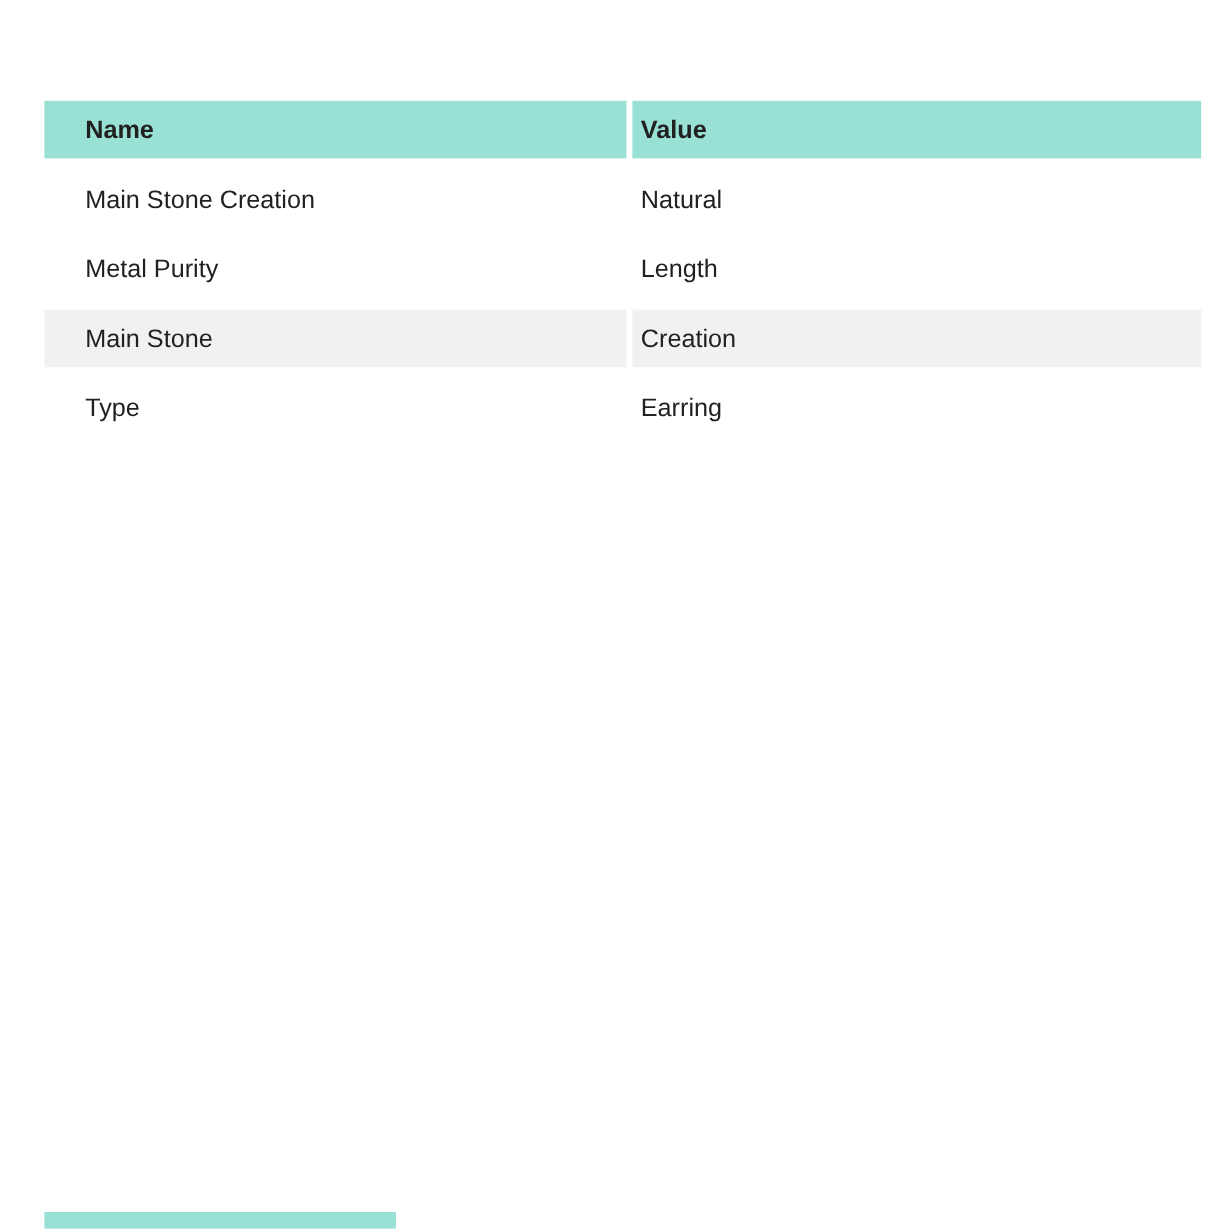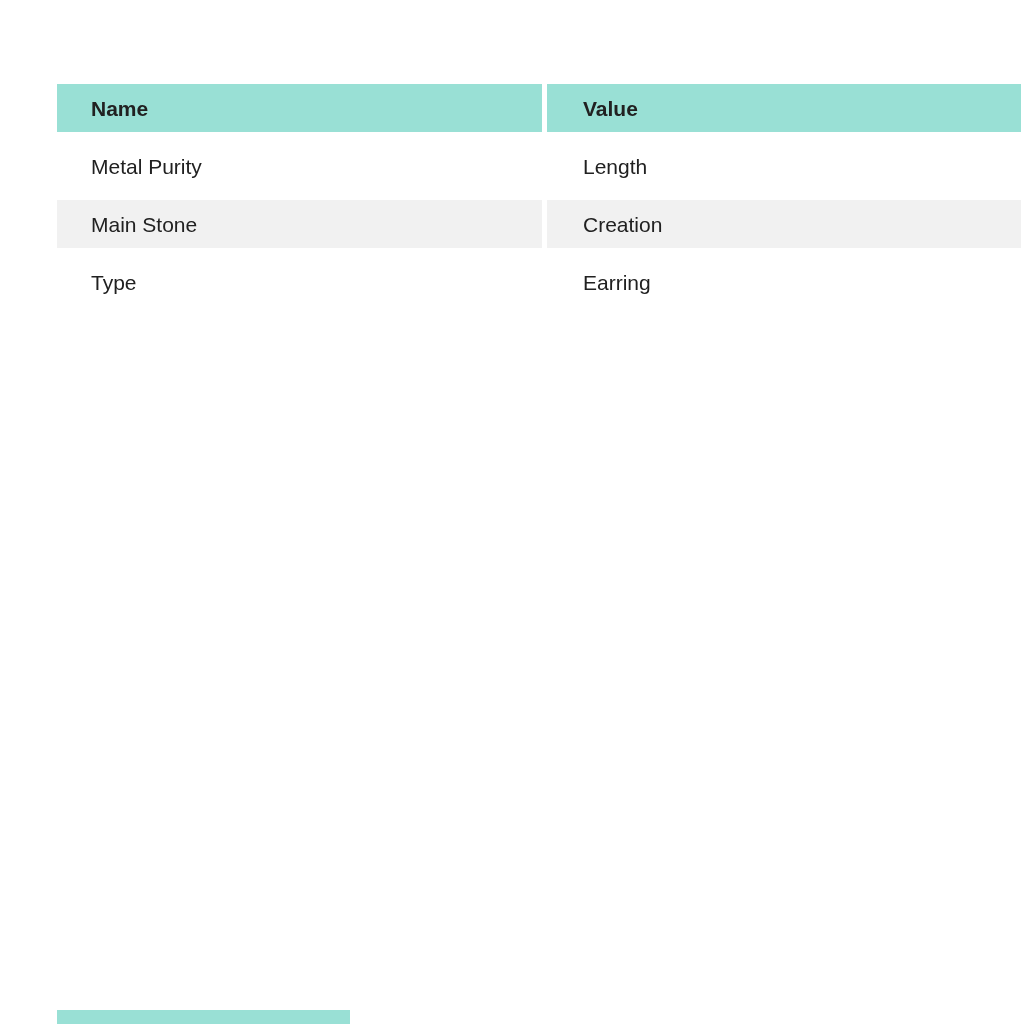--- a/index.html
+++ b/index.html
@@ -10,21 +10,20 @@
     background: #ffffff;
     overflow: hidden;
     font-family: "Liberation Sans", "DejaVu Sans", sans-serif;
     color: var(--text-color, #212121);
   }
   .page {
     position: relative;
     width: 824px;
     height: 1024px;
     background: var(--page-bg, #ffffff);
-    margin-left: 20px;
   }
   table.spec-table {
     position: absolute;
     left: 32px;
     top: 74px;
     width: 974px;
     table-layout: fixed;
     border-collapse: separate;
     border-spacing: 5px 10px;
   }
@@ -38,21 +37,21 @@
     white-space: nowrap;
     overflow: hidden;
   }
   th.col-name  { width: 485px; }
   th.col-value { width: 474px; }
   th {
     background: var(--header-bg, #99e0d5);
     font-weight: bold;
   }
   th.col-name,  td.cell-name  { padding-left: 34px; }
-  th.col-value, td.cell-value { padding-left: 36px; }
+  th.col-value, td.cell-value { padding-left: 7px; }
   tbody tr.alt td { background: var(--alt-row-bg, #f1f1f1); }
   .partial-bar {
     position: absolute;
     left: 37px;
     top: 1010px;
     width: 293px;
     height: 14px;
     background: var(--header-bg, #99e0d5);
   }
 </style>
@@ -63,20 +62,24 @@
 
   <table class="spec-table">
     <thead>
       <tr>
         <th class="col-name">Name</th>
         <th class="col-value">Value</th>
       </tr>
     </thead>
     <tbody id="table-body">
         <tr>
+          <td class="cell-name">Main Stone Creation</td>
+          <td class="cell-value">Natural</td>
+        </tr>
+        <tr>
           <td class="cell-name">Metal Purity</td>
           <td class="cell-value">Length</td>
         </tr>
         <tr class="alt">
           <td class="cell-name">Main Stone</td>
           <td class="cell-value">Creation</td>
         </tr>
         <tr>
           <td class="cell-name">Type</td>
           <td class="cell-value">Earring</td>

